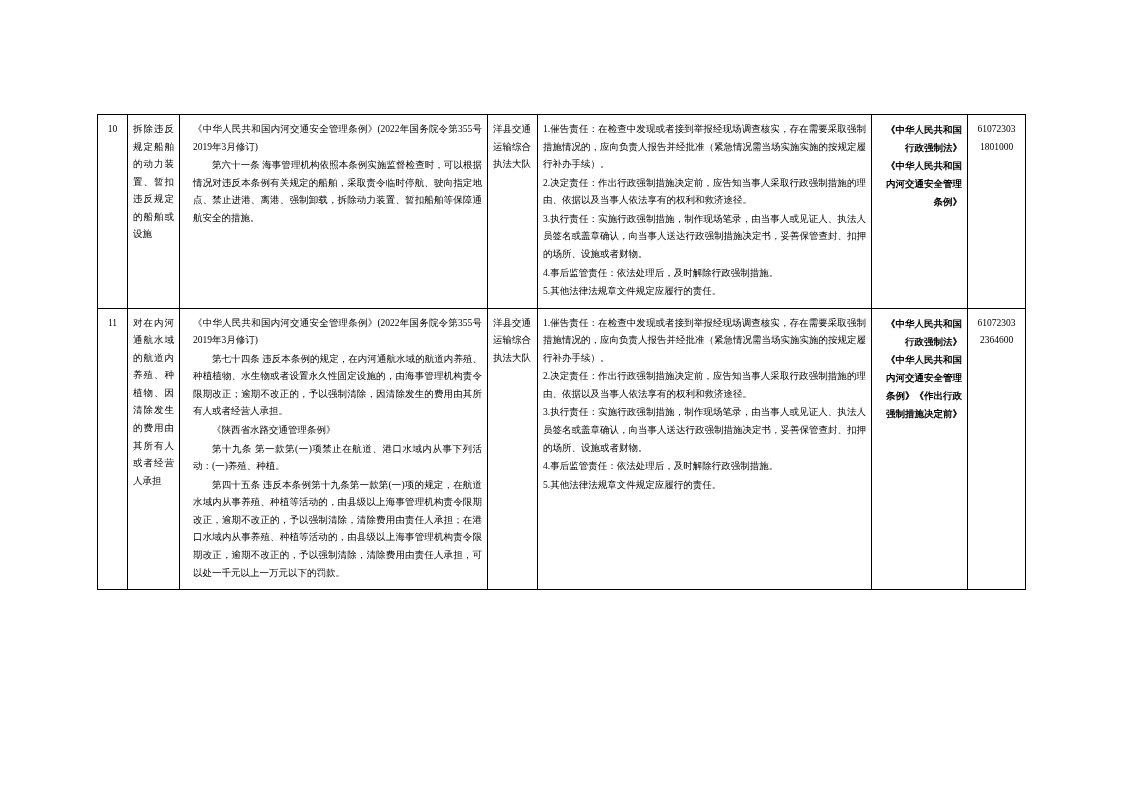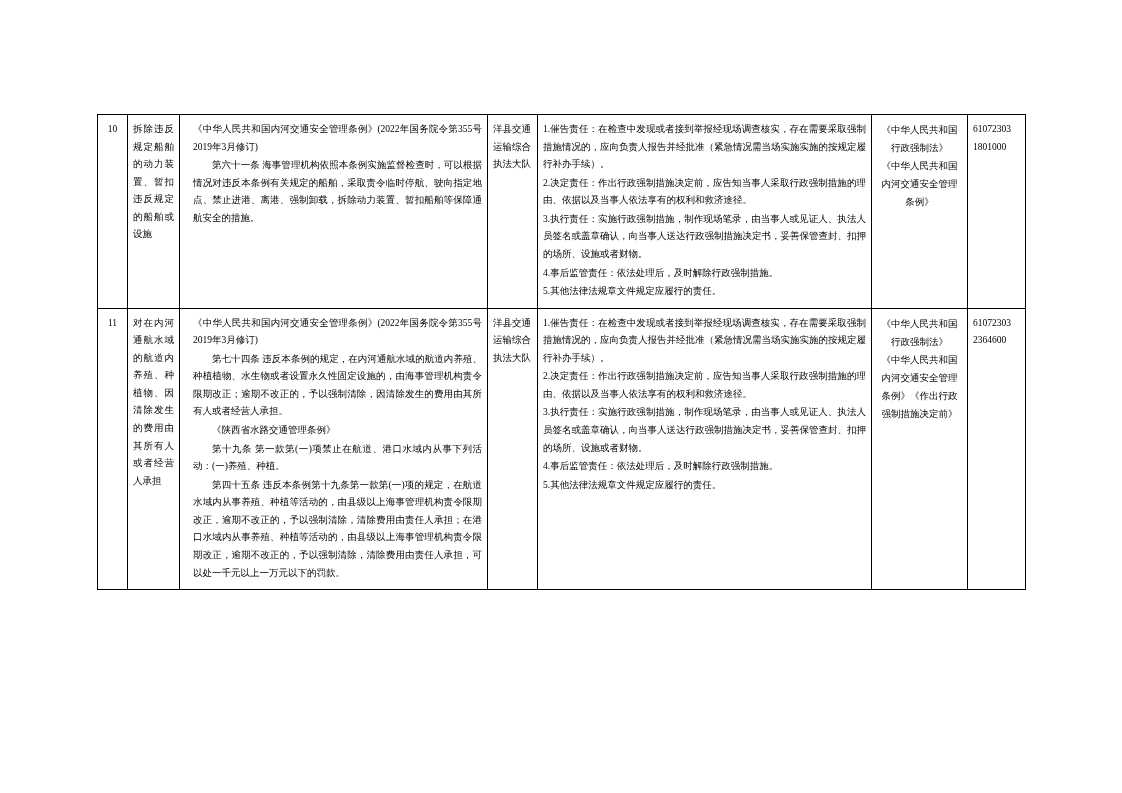--- a/index.html
+++ b/index.html
@@ -65,26 +65,26 @@
   .cell-duty p,
   .cell-law p,
   .cell-code p {
     margin: 0;
     text-align: justify;
     text-justify: inter-ideograph;
   }
   .cell-basis p { margin-bottom: 1px; margin-left: 8px; }
   .cell-duty p { margin-bottom: 1px; }
   .indent2 { text-indent: 2em; }
-  .cell-law p { text-align: center; line-height: 1.9; }
+  .cell-law p { text-align: right; line-height: 1.9; font-weight: bold; }
   .cell-code {
     font-size: 9.5px;
     line-height: 1.9;
   }
-  .cell-code p { text-align: left; }
+  .cell-code p { text-align: center; }
 </style>
 </head>
 <body>
 
 <div class="page">
 
   <table class="doc-table">
     <colgroup>
       <col class="c-idx">
       <col class="c-item">

